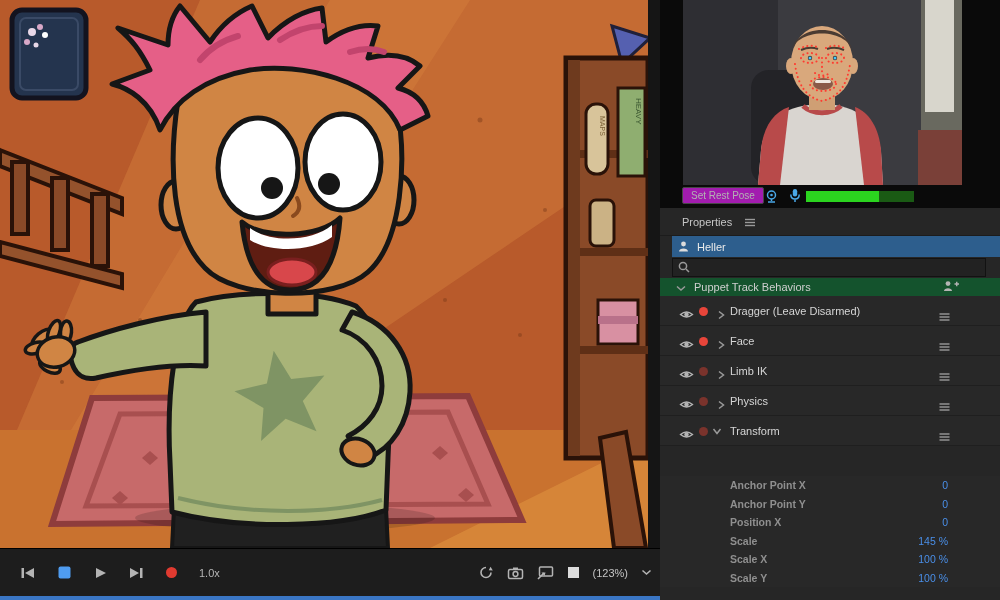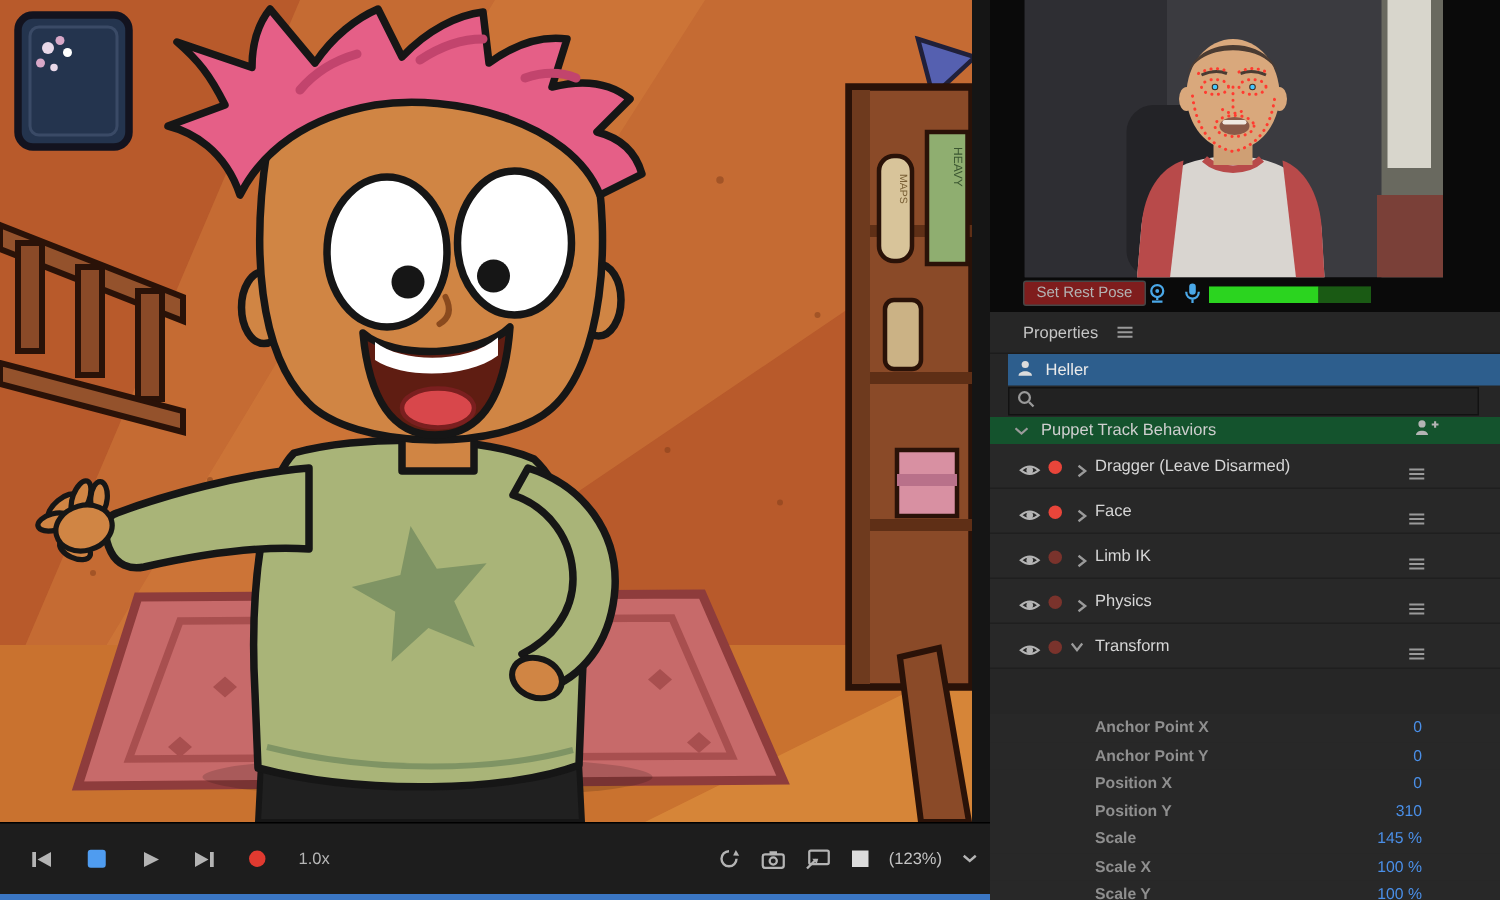--- a/index.html
+++ b/index.html
@@ -21,21 +21,21 @@
   .speed { color:#b5b5b5; font-size:11px; }
   .zoom { color:#c4c4c4; font-size:11px; }
   .bottom-strip { position:absolute; left:0; top:596px; width:1000px; height:4px; background:#3a76c4; }
 
   
   .right-panel { position:absolute; left:660px; top:0; width:340px; height:600px; background:#262626; overflow:hidden; }
   .camera-area { position:absolute; left:0; top:0; width:340px; height:208px; background:#0a0a0a; }
   .webcam { position:absolute; left:23px; top:0; width:279px; height:185px; }
   .camera-controls { position:absolute; left:0; top:186px; width:340px; height:22px; }
   .rest-pose-btn { position:absolute; left:22px; top:1px; height:17px; padding:0 8px;
-    background:#7f1d1d; border:1px solid #474747; border-radius:2px;
+    background:#a21caf; border:1px solid #474747; border-radius:2px;
     color:#b3b3b3; font-size:10px; line-height:15px; }
   .cam-ico { position:absolute; left:104px; top:3px; }
   .mic-ico { position:absolute; left:129px; top:2px; }
   .meter { position:absolute; left:146px; top:5px; width:108px; height:11px; background:#0e2a0b; display:flex; }
   .meter .on { width:73px; height:11px; background:#2bd41f; }
   .meter .off { width:35px; height:11px; background:#1a5a14; }
 
   .properties { position:absolute; left:0; top:208px; width:340px; height:392px; background:#262626; }
   .props-header { position:absolute; left:0; top:0; width:340px; height:28px;
     display:flex; align-items:center; gap:12px; padding-left:22px; border-bottom:1px solid #1c1c1c; }
@@ -453,24 +453,20 @@
         </div>
         <div class="subrow">
           <span class="slbl">Anchor Point Y</span>
           <span class="sval">0</span>
         </div>
         <div class="subrow">
           <span class="slbl">Position X</span>
           <span class="sval">0</span>
         </div>
         <div class="subrow">
-          <span class="slbl">Position Y</span>
-          <span class="sval">310</span>
-        </div>
-        <div class="subrow">
           <span class="slbl">Scale</span>
           <span class="sval">145 %</span>
         </div>
         <div class="subrow">
           <span class="slbl">Scale X</span>
           <span class="sval">100 %</span>
         </div>
         <div class="subrow">
           <span class="slbl">Scale Y</span>
           <span class="sval">100 %</span>

